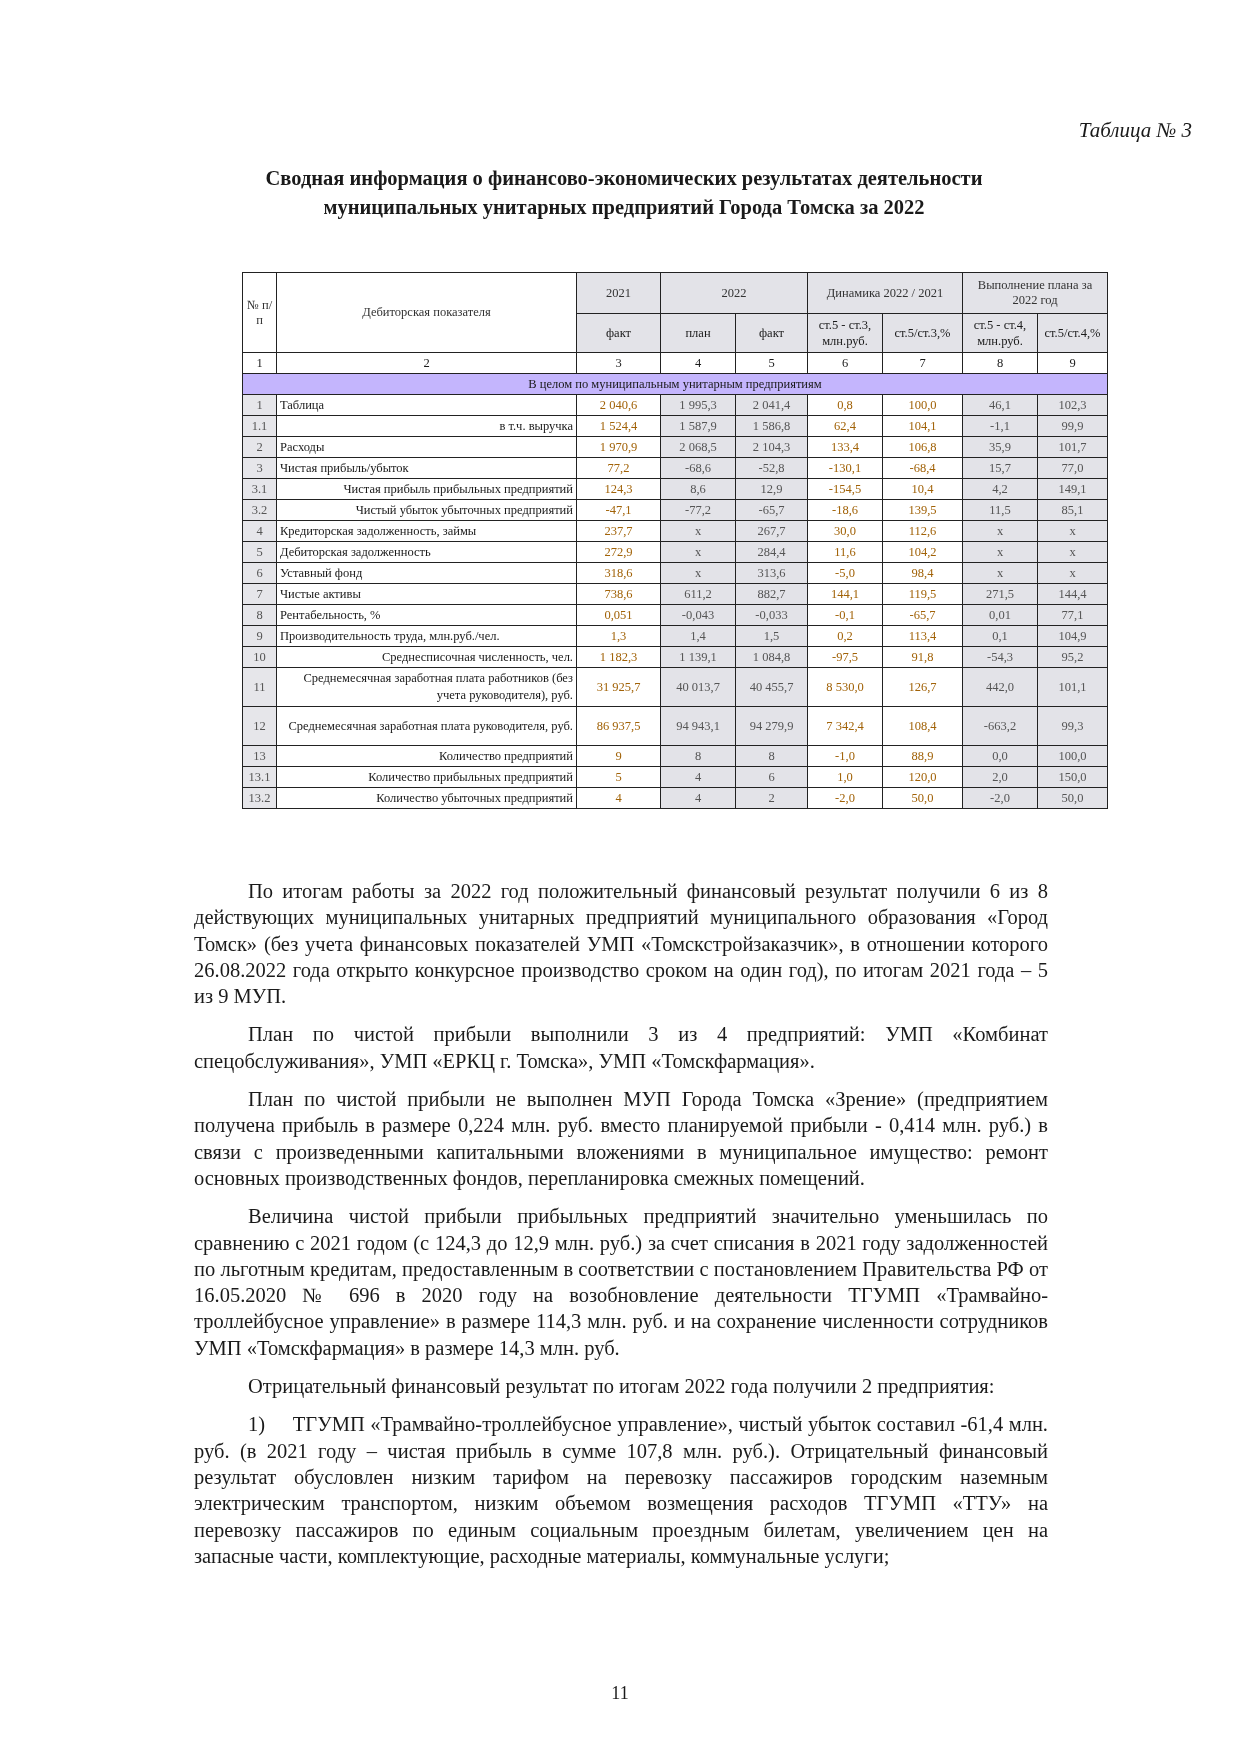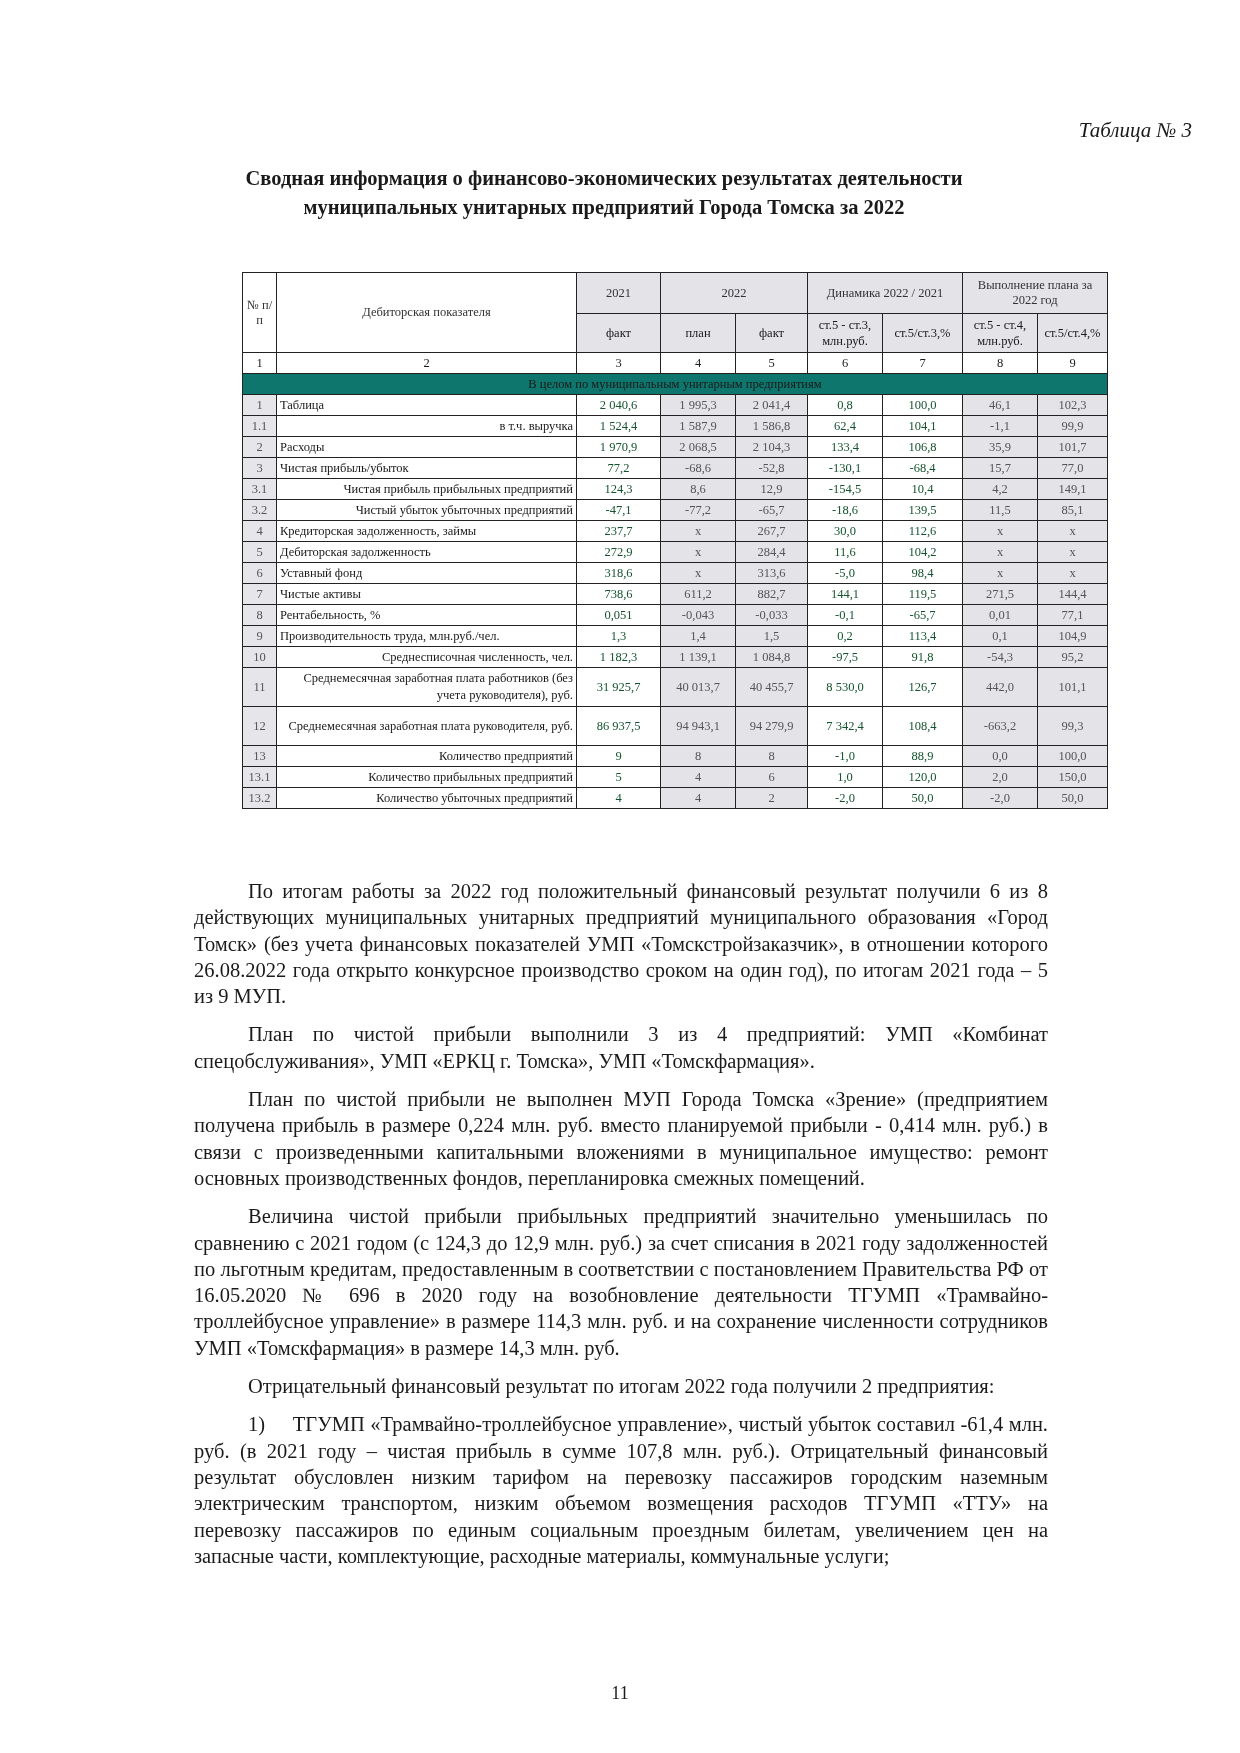--- a/index.html
+++ b/index.html
@@ -1,29 +1,29 @@
 <!DOCTYPE html>
 <html><head>
 <meta charset="utf-8">
 <style>
   html, body { margin: 0; padding: 0; background: #ffffff; }
   body { width: 1240px; height: 1753px; position: relative; overflow: hidden; font-family: "Liberation Serif", "DejaVu Serif", serif; color: #1a1a1a; }
   .table-no { position: absolute; top: 118px; right: 48px; font-style: italic; font-size: 21px; margin-left: 25px; }
-  .title { position: absolute; top: 164px; left: 144px; width: 920px; text-align: center; font-weight: bold; font-size: 20.5px; line-height: 29px; }
+  .title { position: absolute; top: 164px; left: 164px; width: 920px; text-align: center; font-weight: bold; font-size: 20.5px; line-height: 29px; }
   table.fin { position: absolute; top: 272px; left: 242px; border-collapse: collapse; font-size: 12.5px; table-layout: fixed; }
   table.fin td { border: 1px solid #222; padding: 0 3px; height: 20px; line-height: 15px; text-align: center; white-space: nowrap; overflow: hidden; }
   table.fin td.hdr { height: 40px; color: #333; font-size: 12.5px; }
   table.fin td.hdr2 { height: 38px; line-height: 16px; white-space: normal; }
   table.fin td.num { background: #e6e6ea; color: #555; }
   table.fin td.label { text-align: left; }
   table.fin td.label.r { text-align: right; }
   table.fin td.shade { background: #e3e3e8; }
-  table.fin td.section { background: #0f766e; }
+  table.fin td.section { background: #c4b5fd; }
   table.fin tr.tall td { height: 38px; line-height: 17px; white-space: normal; }
-  table.fin td.blk { color: #14532d; }
+  table.fin td.blk { color: #a16207; }
   table.fin td.grey { color: #555; }
   .text { position: absolute; top: 866px; left: 182px; width: 878px; font-size: 20.5px; line-height: 26.3px; text-align: justify; }
   .text p { margin: 12px; text-indent: 54px; }
   .page-num { position: absolute; top: 1683px; left: 0; width: 1240px; text-align: center; font-size: 18px; }
 </style>
 </head>
 <body>
 
 <div class="table-no">Таблица № 3</div>
 <div class="title">

